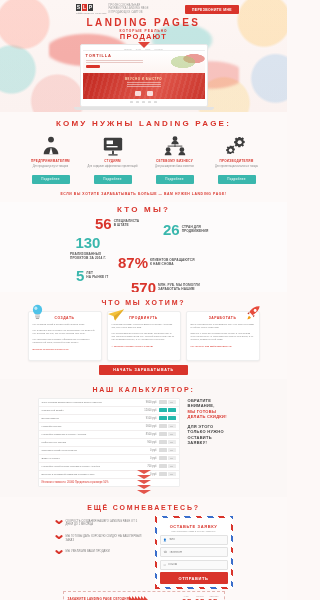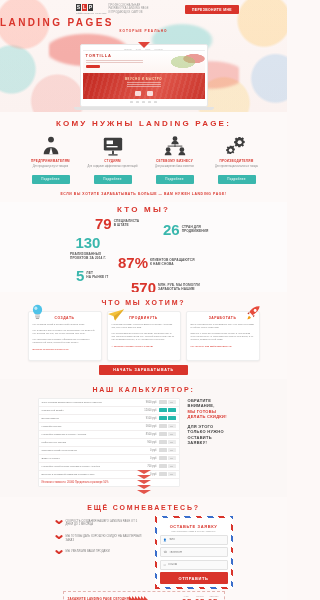--- a/index.html
+++ b/index.html
@@ -45,21 +45,21 @@
   }
   .logo-mark i.dark { background:#3b3b3b; }
   .logo-sub { font-size:2.4px; color:#8a8a8a; letter-spacing:.2px; margin-top:1px; }
   .logo-text { font-size:2.6px; line-height:3.4px; color:#9a9a9a; max-width:42px; letter-spacing:.15px; }
   .callback-btn {
     position:absolute; right:48px; top:2px; background:#d9342b; color:#fff;
     font-size:3.4px; font-weight:bold; letter-spacing:.4px;
     padding:2.5px 7px; border:none; cursor:pointer; border-radius:1px;
   }
   .hero-title {
-    position:absolute; top:17px; left:0; right:0; text-align:left; z-index:5;
+    position:absolute; top:17px; left:0; right:0; text-align:center; z-index:5;
     font-size:10px; font-weight:bold; color:#d9342b; letter-spacing:2.4px;
   }
   .hero-kicker {
     position:absolute; top:29px; left:0; right:0; text-align:center; z-index:5;
     font-size:3.2px; font-weight:bold; color:#d9342b; letter-spacing:1px;
   }
   .hero-sub {
     position:absolute; top:32px; left:0; right:0; text-align:center; z-index:5;
     font-size:7.5px; font-weight:bold; color:#d9342b; letter-spacing:1.2px;
   }
@@ -208,20 +208,21 @@
           </div>
           <div class="logo-sub">Эффективные решения</div>
         </div>
         <div class="logo-text">ПРОФЕССИОНАЛЬНАЯ РАЗРАБОТКА LANDING PAGE И ПРОДАЮЩИХ САЙТОВ</div>
       </div>
       <button class="callback-btn">ПЕРЕЗВОНИТЕ МНЕ</button>
     </div>
 
     <div class="hero-title">LANDING PAGES</div>
     <div class="hero-kicker">КОТОРЫЕ РЕАЛЬНО</div>
+    <div class="hero-sub">ПРОДАЮТ</div>
     <div class="hero-chev"></div>
 
     <div class="laptop">
       <div class="laptop-screen">
         <div class="mock-nav">
           <span>Главная</span>
           <span>О нас</span>
           <span>Меню</span>
           <span>Контакты</span>
         </div>
@@ -322,21 +323,21 @@
         <button class="need-btn">Подробнее</button>
       </div>
     </div>
     <div class="needs-note">ЕСЛИ ВЫ ХОТИТЕ ЗАРАБАТЫВАТЬ БОЛЬШЕ — ВАМ НУЖЕН LANDING PAGE!</div>
   </section>
 
   <section class="stats">
     <div class="sec-title" style="position:absolute;top:-4px;left:0;right:0">КТО МЫ?</div>
 
     <div class="stat" style="left:95px; top:14px;">
-      <span class="stat-num red">79</span>
+      <span class="stat-num red">56</span>
       <span class="stat-lbl" style="white-space:pre-line">СПЕЦИАЛИСТА
 В ШТАТЕ</span>
     </div>
     <div class="stat" style="left:163px; top:20px;">
       <span class="stat-num teal">26</span>
       <span class="stat-lbl" style="white-space:pre-line">СТРАН ДЛЯ
 ПРОДВИЖЕНИЯ</span>
     </div>
     <div class="stat" style="left:70px; top:33px;flex-direction:column;">
       <span class="stat-num teal">130</span>

